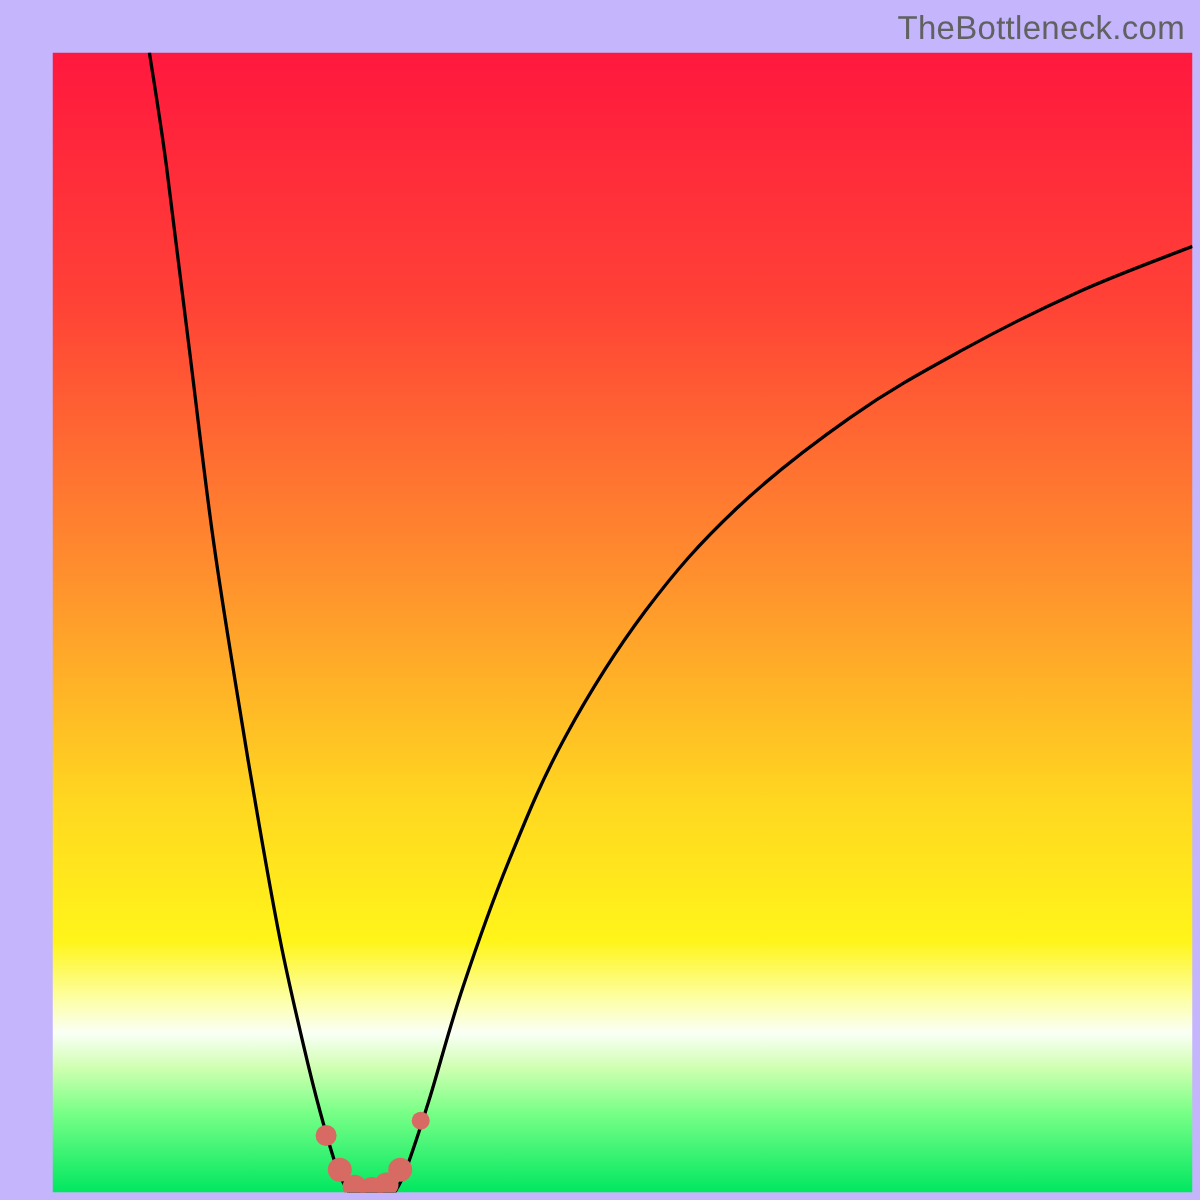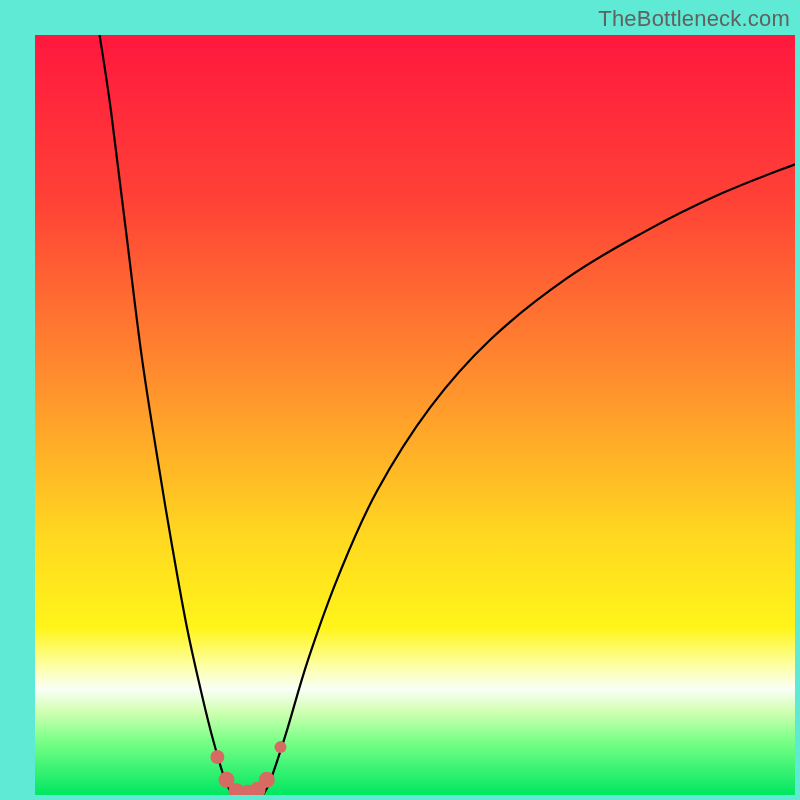--- a/index.html
+++ b/index.html
@@ -8,21 +8,21 @@
     width: 800px;
     height: 800px;
     overflow: hidden;
     background: #000;
     font-family: Arial, Helvetica, sans-serif;
   }
   .frame {
     position: absolute;
     left: 0; top: 0;
     width: 800px; height: 800px;
-    background: #5eead4;
+    background: #c4b5fd;
   }
   .plot {
     position: absolute;
     left: 35px;
     top: 35px;
     width: 760px;
     height: 760px;
     overflow: hidden;
   }
   .gradient {

